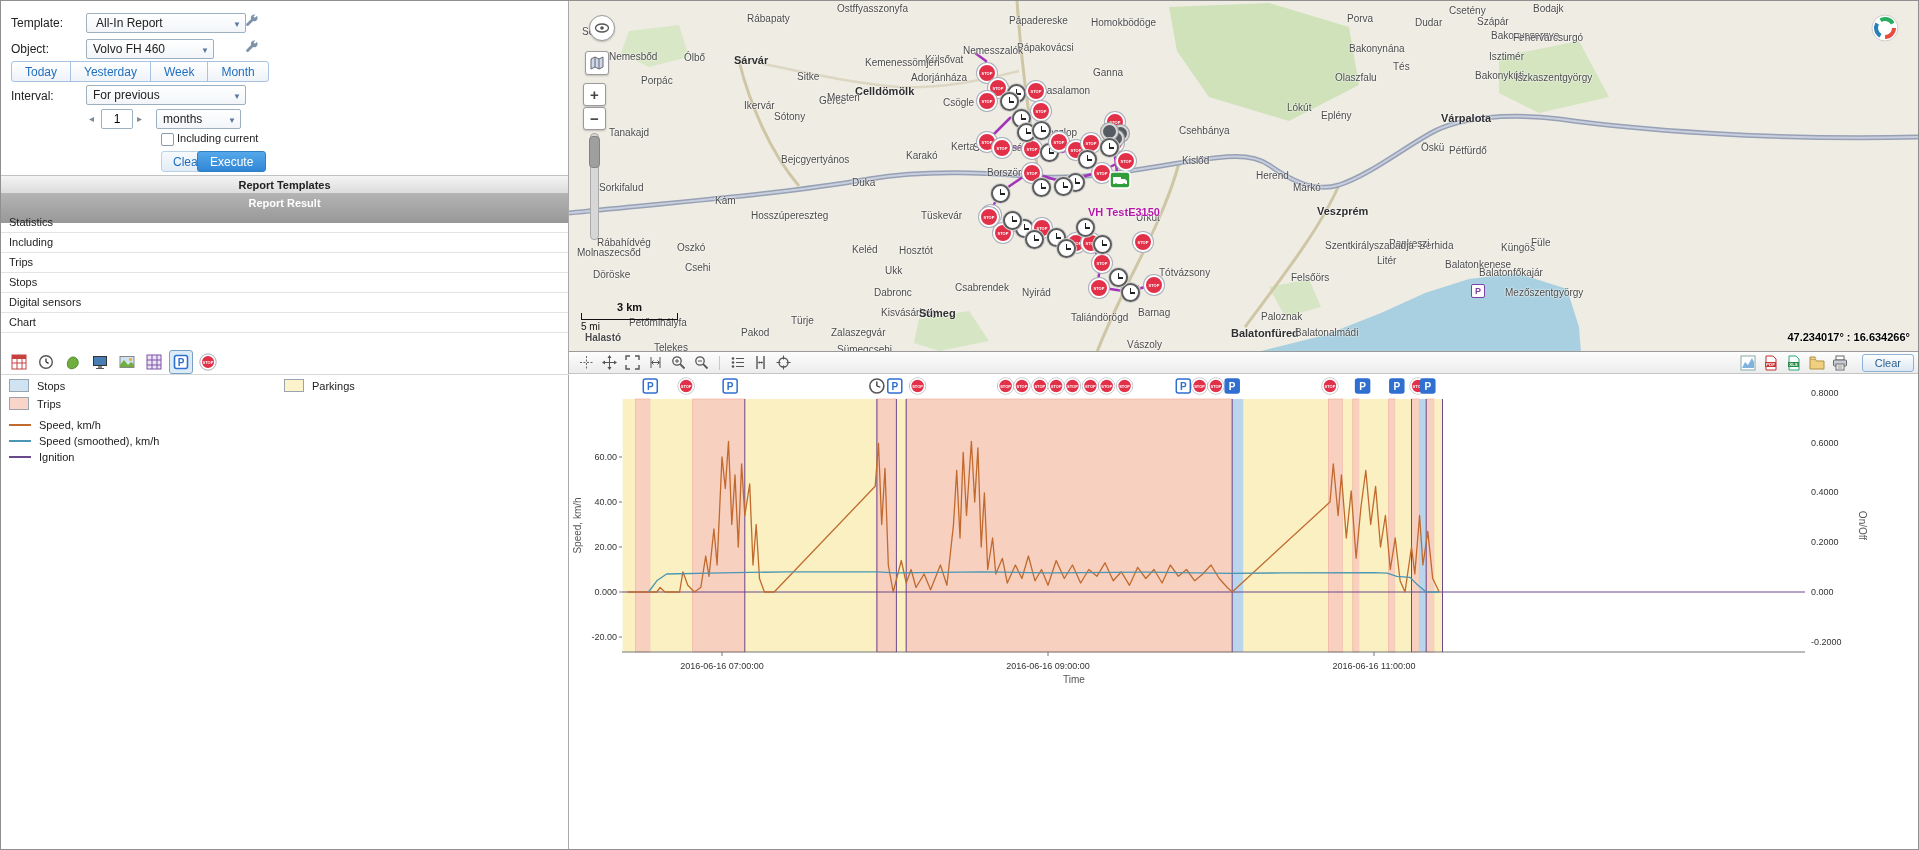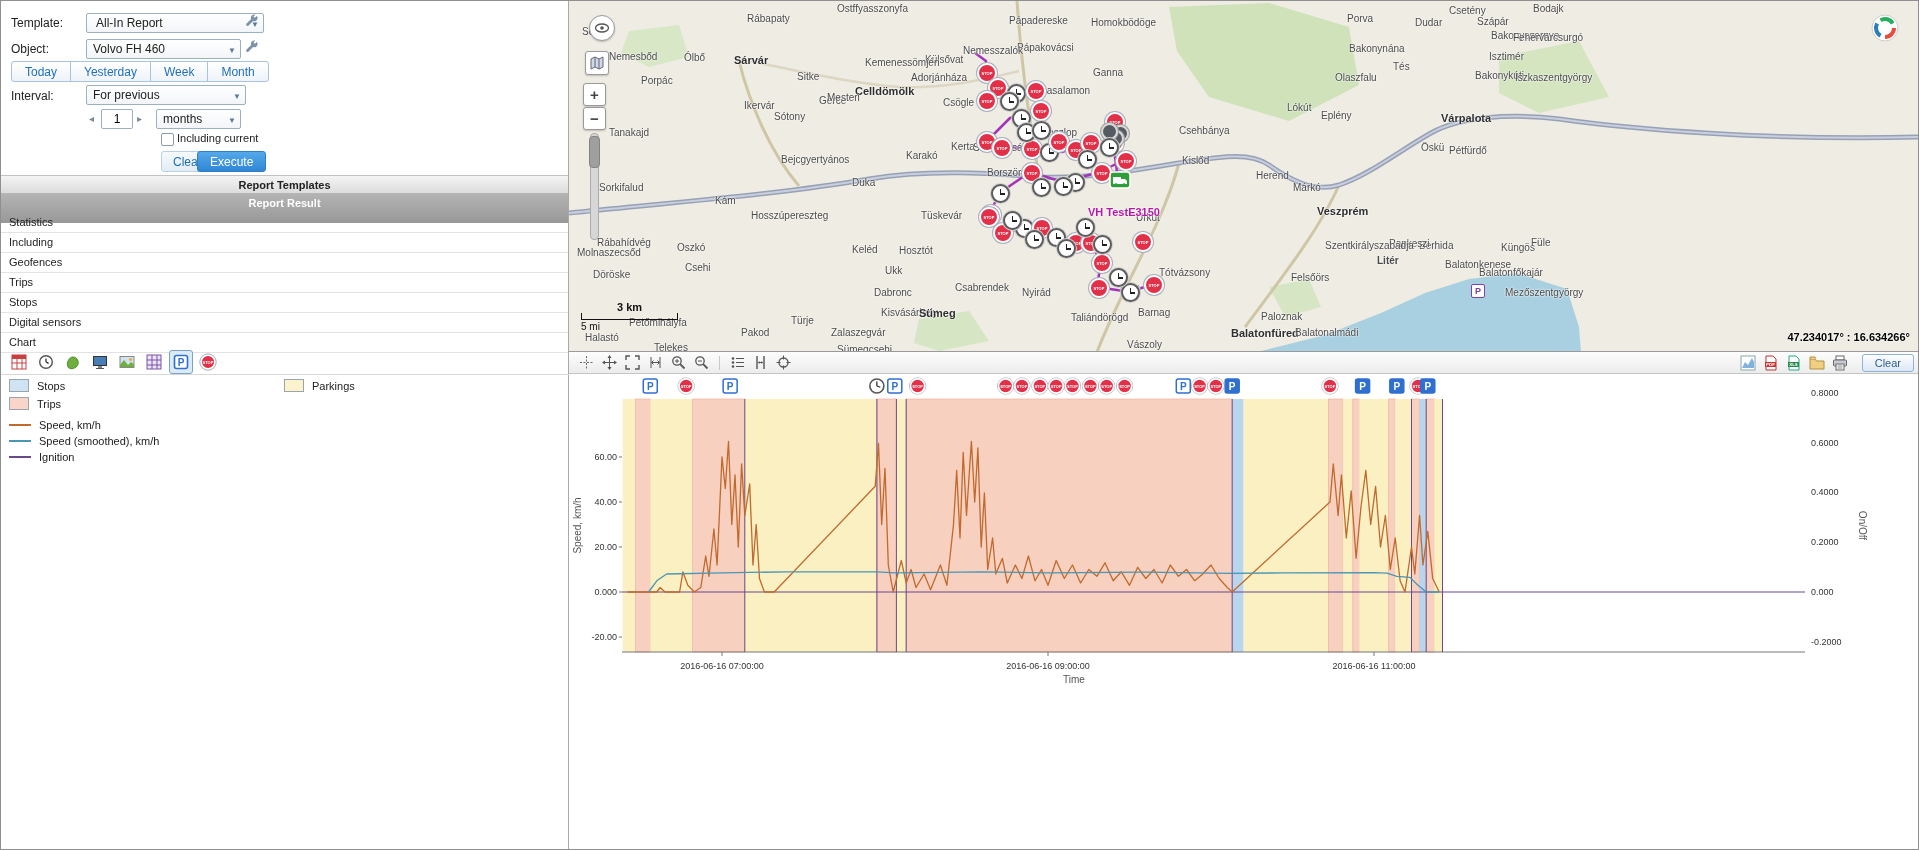--- a/index.html
+++ b/index.html
@@ -76,32 +76,32 @@
   #chart-svg .ptext{font-size:10px;font-weight:bold;fill:#2f6fd0;}
   #chart-svg .ptext-a{font-size:10px;font-weight:bold;fill:#fff;}
 </style>
 </head>
 <body>
 
 <div id="app">
 
   <div id="left-panel">
     <span class="lbl" style="left:10px;top:15px;">Template:</span>
-    <div class="select" style="left:85px;top:12px;width:178px;padding-left:9px;">
+    <div class="select" style="left:85px;top:12px;width:160px;padding-left:9px;">
       <span>All-In Report</span>
         <span class="arr">▼</span>
     </div>
     <span class="wrench" style="left:243px;top:12px;">
       <svg width="16" height="16" viewBox="0 0 16 16">
           <path d="M13.6 4.9a3.4 3.4 0 0 1-4.5 3.2L4.6 12.6a1.4 1.4 0 0 1-2-2l4.5-4.5A3.4 3.4 0 0 1 11.3 1.6l-1.8 1.8 1.4 1.4 1.8-1.8c.5.5.9 1.2.9 1.9z" fill="#7d93aa"></path>
         </svg>
     </span>
 
     <span class="lbl" style="left:10px;top:41px;">Object:</span>
-    <div class="select" style="left:85px;top:38px;width:155px;">
+    <div class="select" style="left:85px;top:38px;width:128px;">
       <span>Volvo FH 460</span>
         <span class="arr">▼</span>
     </div>
     <span class="wrench" style="left:243px;top:38px;">
       <svg width="16" height="16" viewBox="0 0 16 16">
           <path d="M13.6 4.9a3.4 3.4 0 0 1-4.5 3.2L4.6 12.6a1.4 1.4 0 0 1-2-2l4.5-4.5A3.4 3.4 0 0 1 11.3 1.6l-1.8 1.8 1.4 1.4 1.8-1.8c.5.5.9 1.2.9 1.9z" fill="#7d93aa"></path>
         </svg>
     </span>
 
     <div class="datebtns">
@@ -130,21 +130,20 @@
 
     <button class="btn-clear">Clear</button>
     <button class="btn-exec">Execute</button>
 
     <div class="bar1">Report Templates</div>
     <div class="bar2">Report Result</div>
 
     <div id="result-list">
       <div class="row">Statistics</div>
       <div class="row">Including</div>
-      <div class="row">Geofences</div>
       <div class="row">Trips</div>
       <div class="row">Stops</div>
       <div class="row">Digital sensors</div>
       <div class="row">Chart</div>
     </div>
 
     <div id="icon-row">
       <span class="ic">
         <svg width="16" height="16">
             <rect x="1" y="1" width="14" height="14" fill="#fff" stroke="#c64040"></rect>
@@ -279,21 +278,21 @@
         <span class="mlabel" style="left: 283px; top: 243px;">Keléd</span>
         <span class="mlabel" style="left: 330px; top: 244px;">Hosztót</span>
         <span class="mlabel" style="left: 316px; top: 264px;">Ukk</span>
         <span class="mlabel" style="left: 305px; top: 286px;">Dabronc</span>
         <span class="mlabel" style="left: 262px; top: 326px;">Zalaszegvár</span>
         <span class="mlabel" style="left: 312px; top: 306px;">Kisvásárhely</span>
         <span class="mlabel" style="left: 222px; top: 314px;">Türje</span>
         <span class="mlabel" style="left: 172px; top: 326px;">Pakod</span>
         <span class="mlabel" style="left: 85px; top: 341px;">Telekes</span>
         <span class="mlabel" style="left: 60px; top: 316px;">Petőmihályfa</span>
-        <span class="mlabel" style="left: 16px; top: 331px;">Halastó</span>
+        <span class="mlabel" style="left: 16px; top: 331px; font-weight: bold;">Halastó</span>
         <span class="mlabel" style="left: 386px; top: 281px;">Csabrendek</span>
         <span class="mlabel city" style="left: 350px; top: 306px;">Sümeg</span>
         <span class="mlabel" style="left: 268px; top: 343px;">Sümegcsehi</span>
         <span class="mlabel" style="left: 453px; top: 286px;">Nyirád</span>
         <span class="mlabel" style="left: 502px; top: 311px;">Taliándörögd</span>
         <span class="mlabel" style="left: 551px; top: 281px;">Pula</span>
         <span class="mlabel" style="left: 569px; top: 306px;">Barnag</span>
         <span class="mlabel" style="left: 590px; top: 266px;">Tótvázsony</span>
         <span class="mlabel" style="left: 558px; top: 338px;">Vászoly</span>
         <span class="mlabel city" style="left: 662px; top: 326px;">Balatonfüred</span>
@@ -334,21 +333,21 @@
         <span class="mlabel" style="left: 906px; top: 69px;">Bakonykúti</span>
         <span class="mlabel" style="left: 946px; top: 71px;">Iszkaszentgyörgy</span>
         <span class="mlabel" style="left: 920px; top: 50px;">Isztimér</span>
         <span class="mlabel" style="left: 718px; top: 101px;">Lókút</span>
         <span class="mlabel" style="left: 752px; top: 109px;">Eplény</span>
         <span class="mlabel city" style="left: 872px; top: 111px;">Várpalota</span>
         <span class="mlabel" style="left: 852px; top: 141px;">Öskü</span>
         <span class="mlabel" style="left: 880px; top: 144px;">Pétfürdő</span>
         <span class="mlabel" style="left: 850px; top: 239px;">Berhida</span>
         <span class="mlabel" style="left: 820px; top: 237px;">Papkeszi</span>
-        <span class="mlabel" style="left: 808px; top: 254px; font-weight: bold;">Litér</span>
+        <span class="mlabel" style="left: 808px; top: 254px;">Litér</span>
         <span class="mlabel" style="left: 756px; top: 239px;">Szentkirályszabadja</span>
         <span class="mlabel" style="left: 932px; top: 241px;">Küngös</span>
         <span class="mlabel" style="left: 876px; top: 258px;">Balatonkenese</span>
         <span class="mlabel" style="left: 910px; top: 266px;">Balatonfőkajár</span>
         <span class="mlabel" style="left: 962px; top: 236px;">Füle</span>
         <span class="mlabel" style="left: 936px; top: 286px;">Mezőszentgyörgy</span>
         <span class="mlabel" style="left: 726px; top: 326px;">Balatonalmádi</span>
       </div>
     <div id="map-markers">
         <div class="mk-stop" style="left: 408px; top: 62px;">STOP</div>

